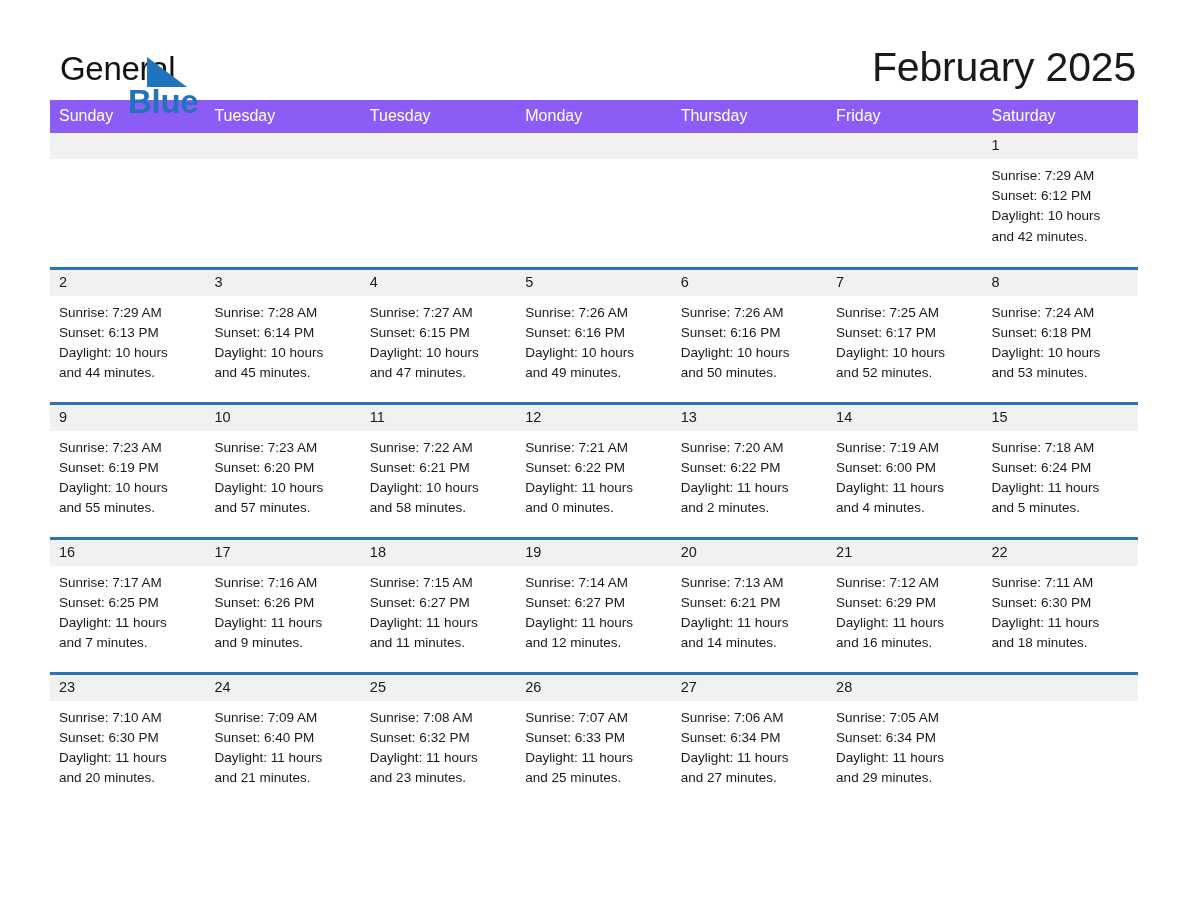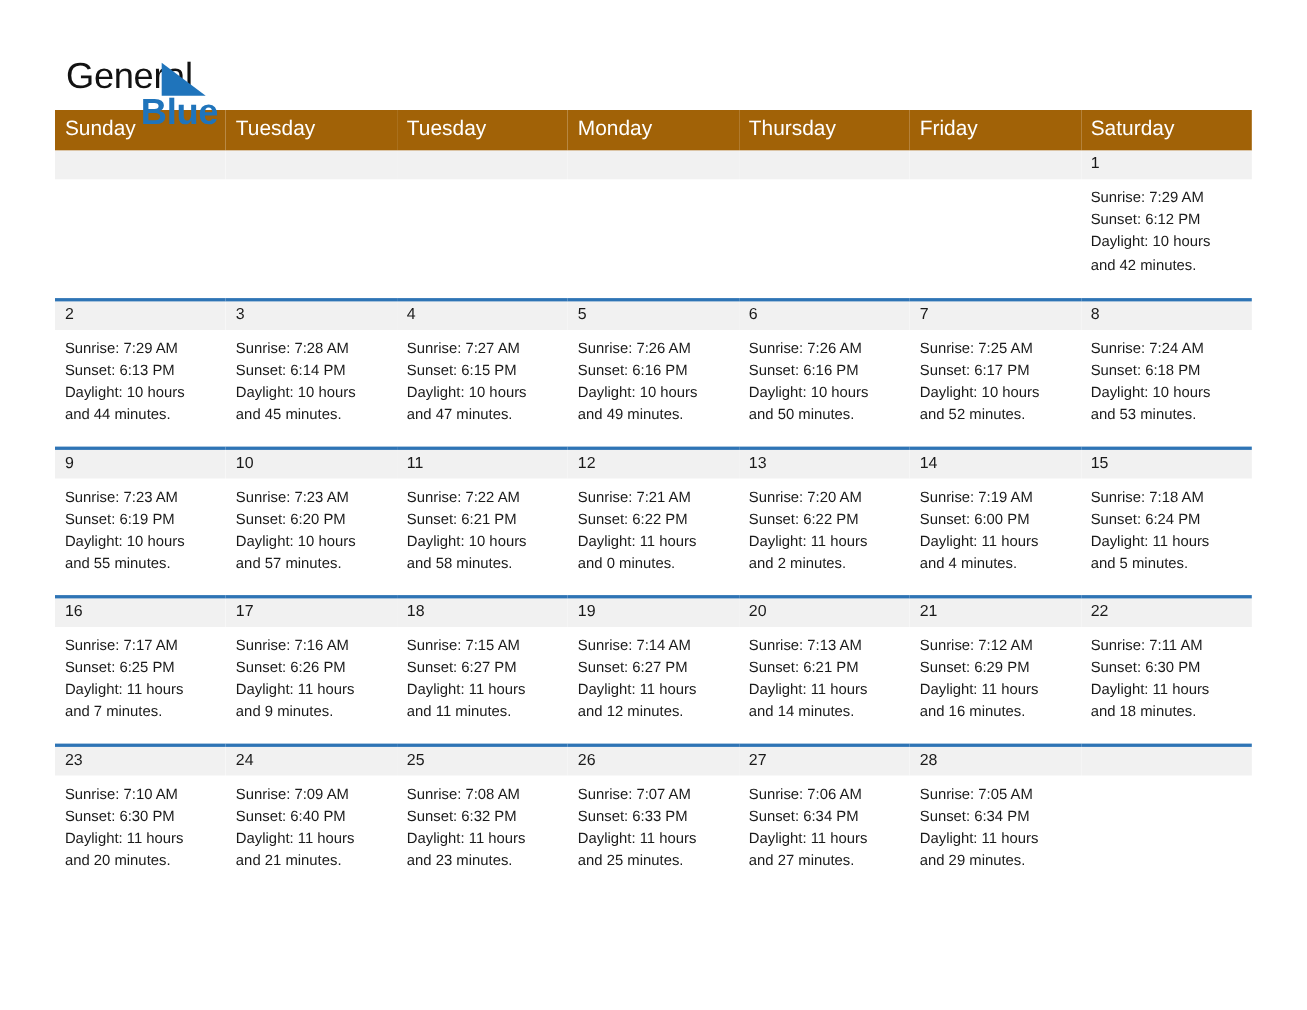--- a/index.html
+++ b/index.html
@@ -85,23 +85,23 @@
     line-height: 1.1;
   }
 
   
   .calendar {
     width: 1088px;
     border-collapse: collapse;
     table-layout: fixed;
   }
   .calendar th {
-    background: #a16207;
+    background: #8b5cf6;
     color: #ffffff;
-    font-size: 19px;
+    font-size: 16px;
     font-weight: 400;
     text-align: left;
     padding: 7px 0 8px 9px;
     border: none;
   }
   .calendar td {
     vertical-align: top;
     padding: 0;
     border: none;
     border-top: 3px solid #2e74b5;
@@ -146,20 +146,21 @@
 
   <div class="header">
 
     <div class="logo">
       <span class="logo-general">General</span>
       <span class="logo-triangle"></span>
       <span class="logo-blue">Blue</span>
     </div>
 
     <div class="title-block">
+      <div class="cal-title">February 2025</div>
     </div>
 
   </div>
 
   <table class="calendar">
     <thead>
       <tr>
         <th>Sunday</th>
         <th>Tuesday</th>
         <th>Tuesday</th>

